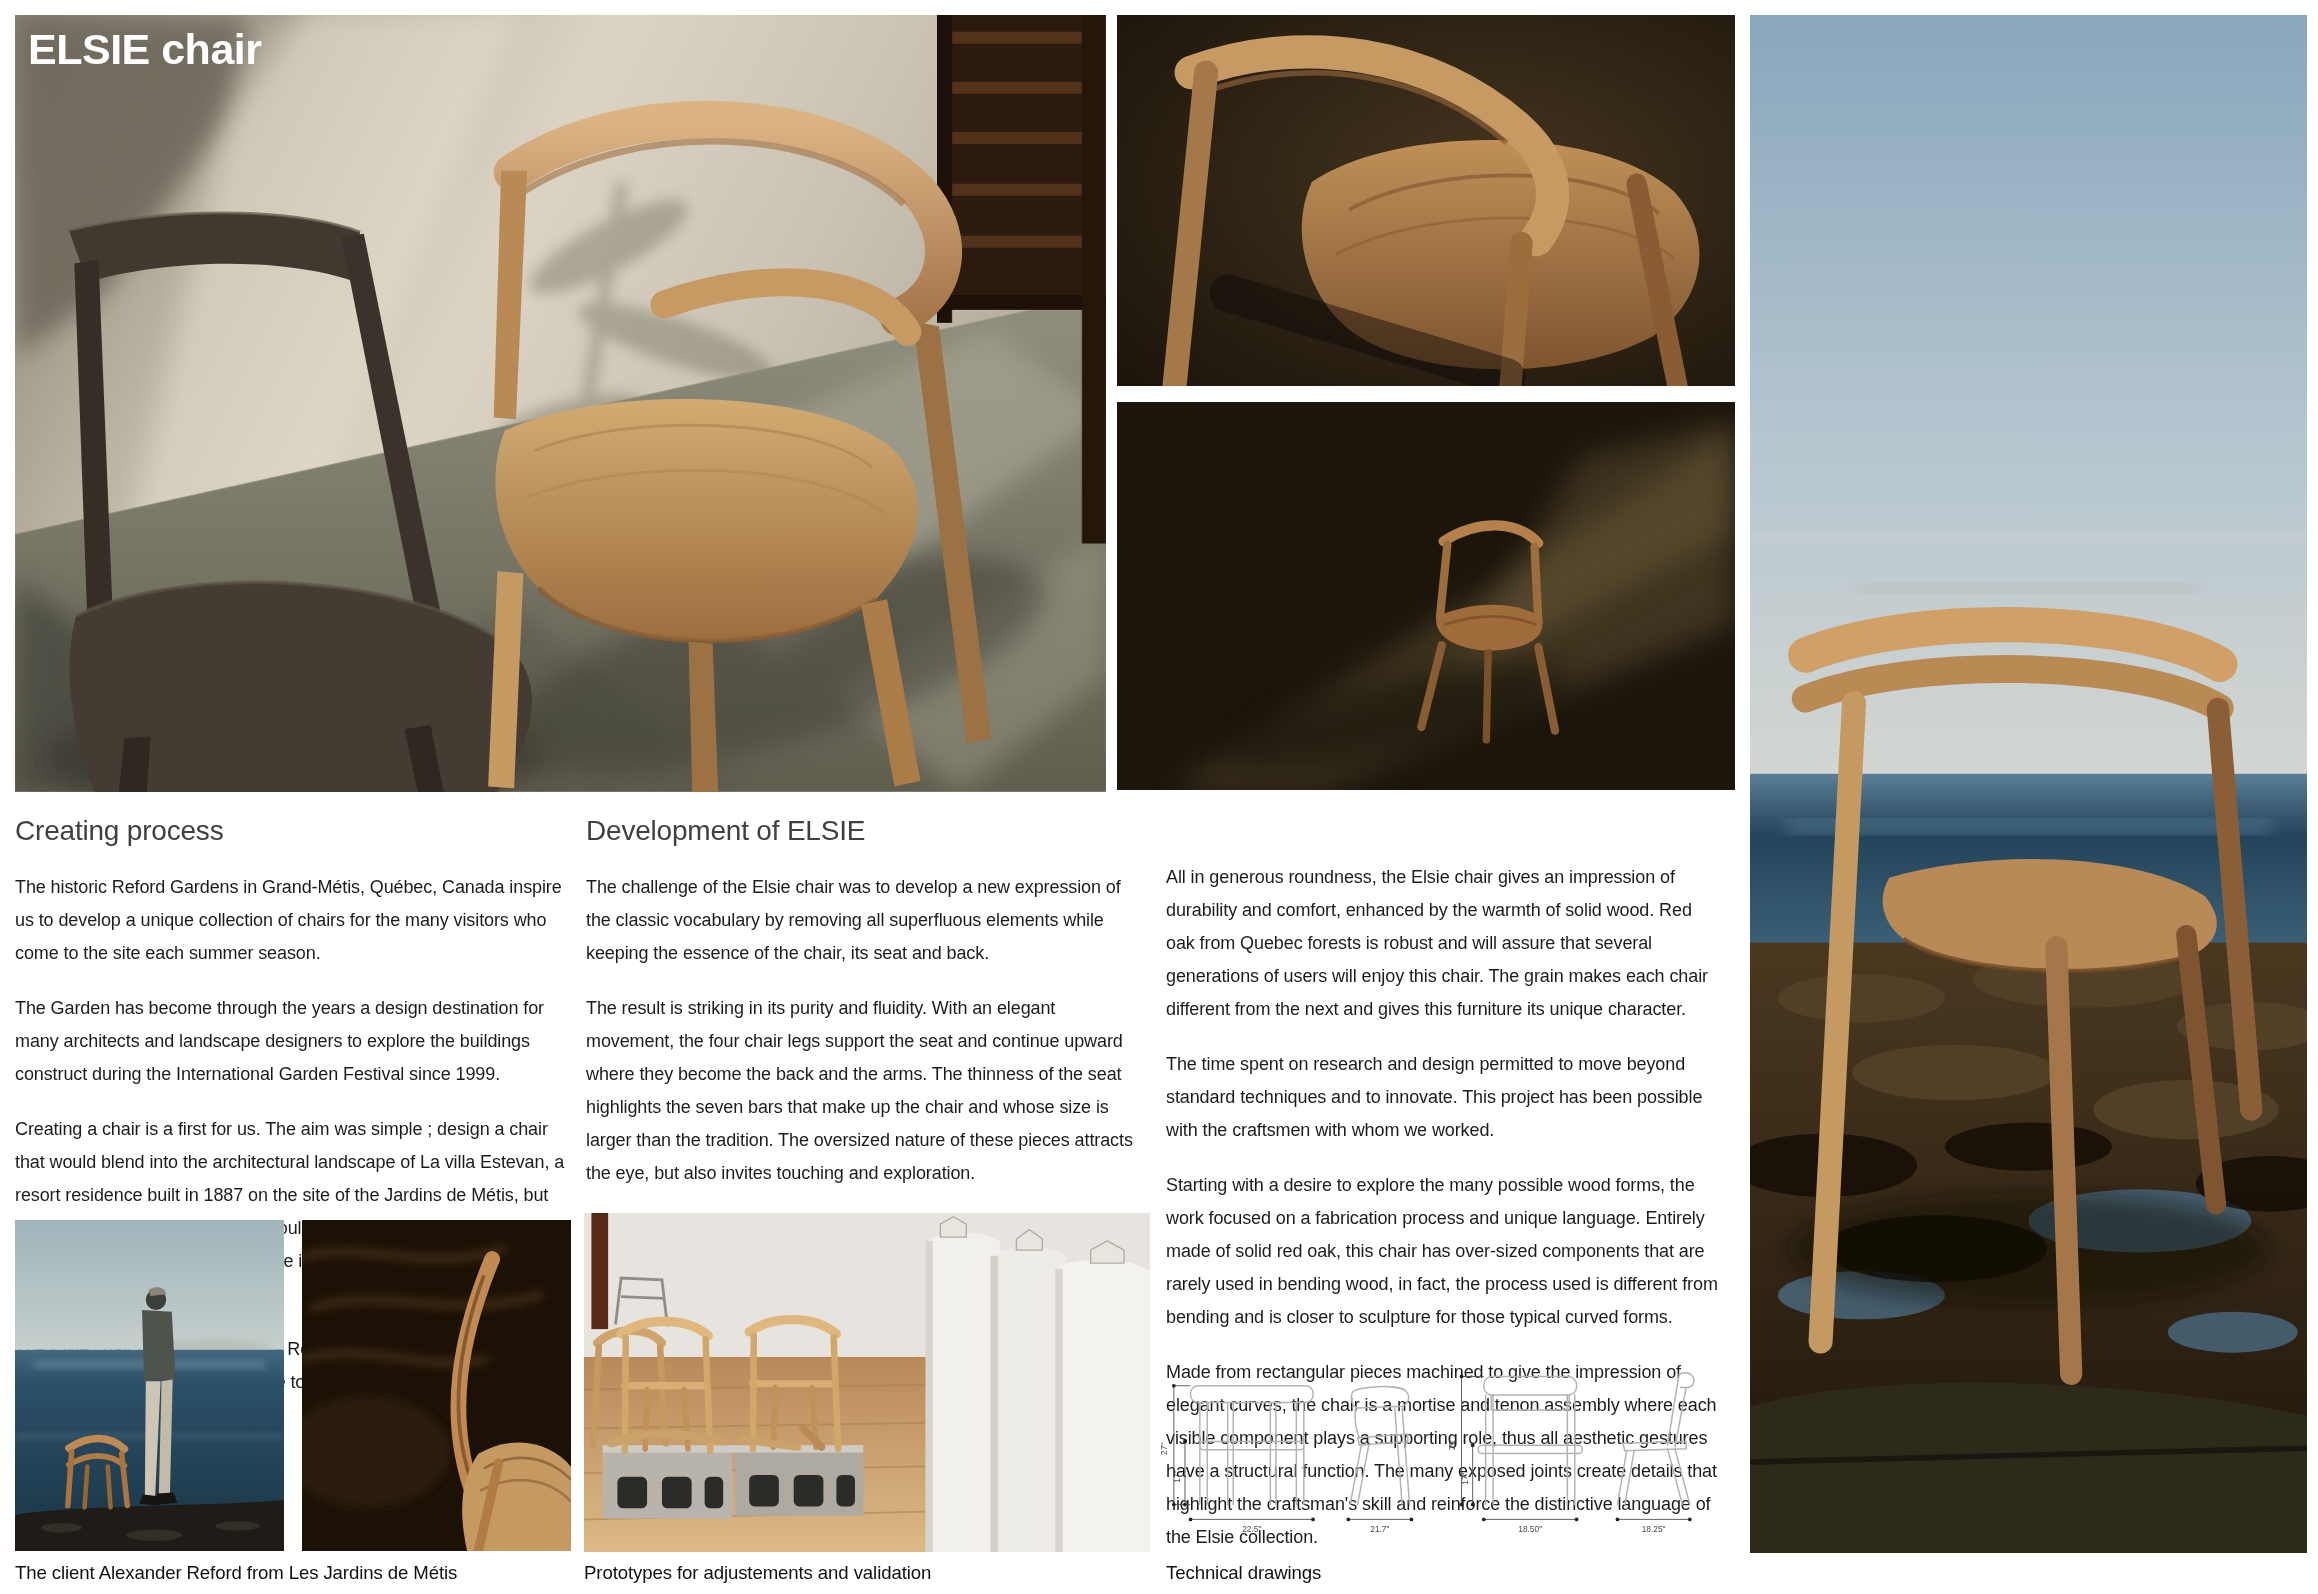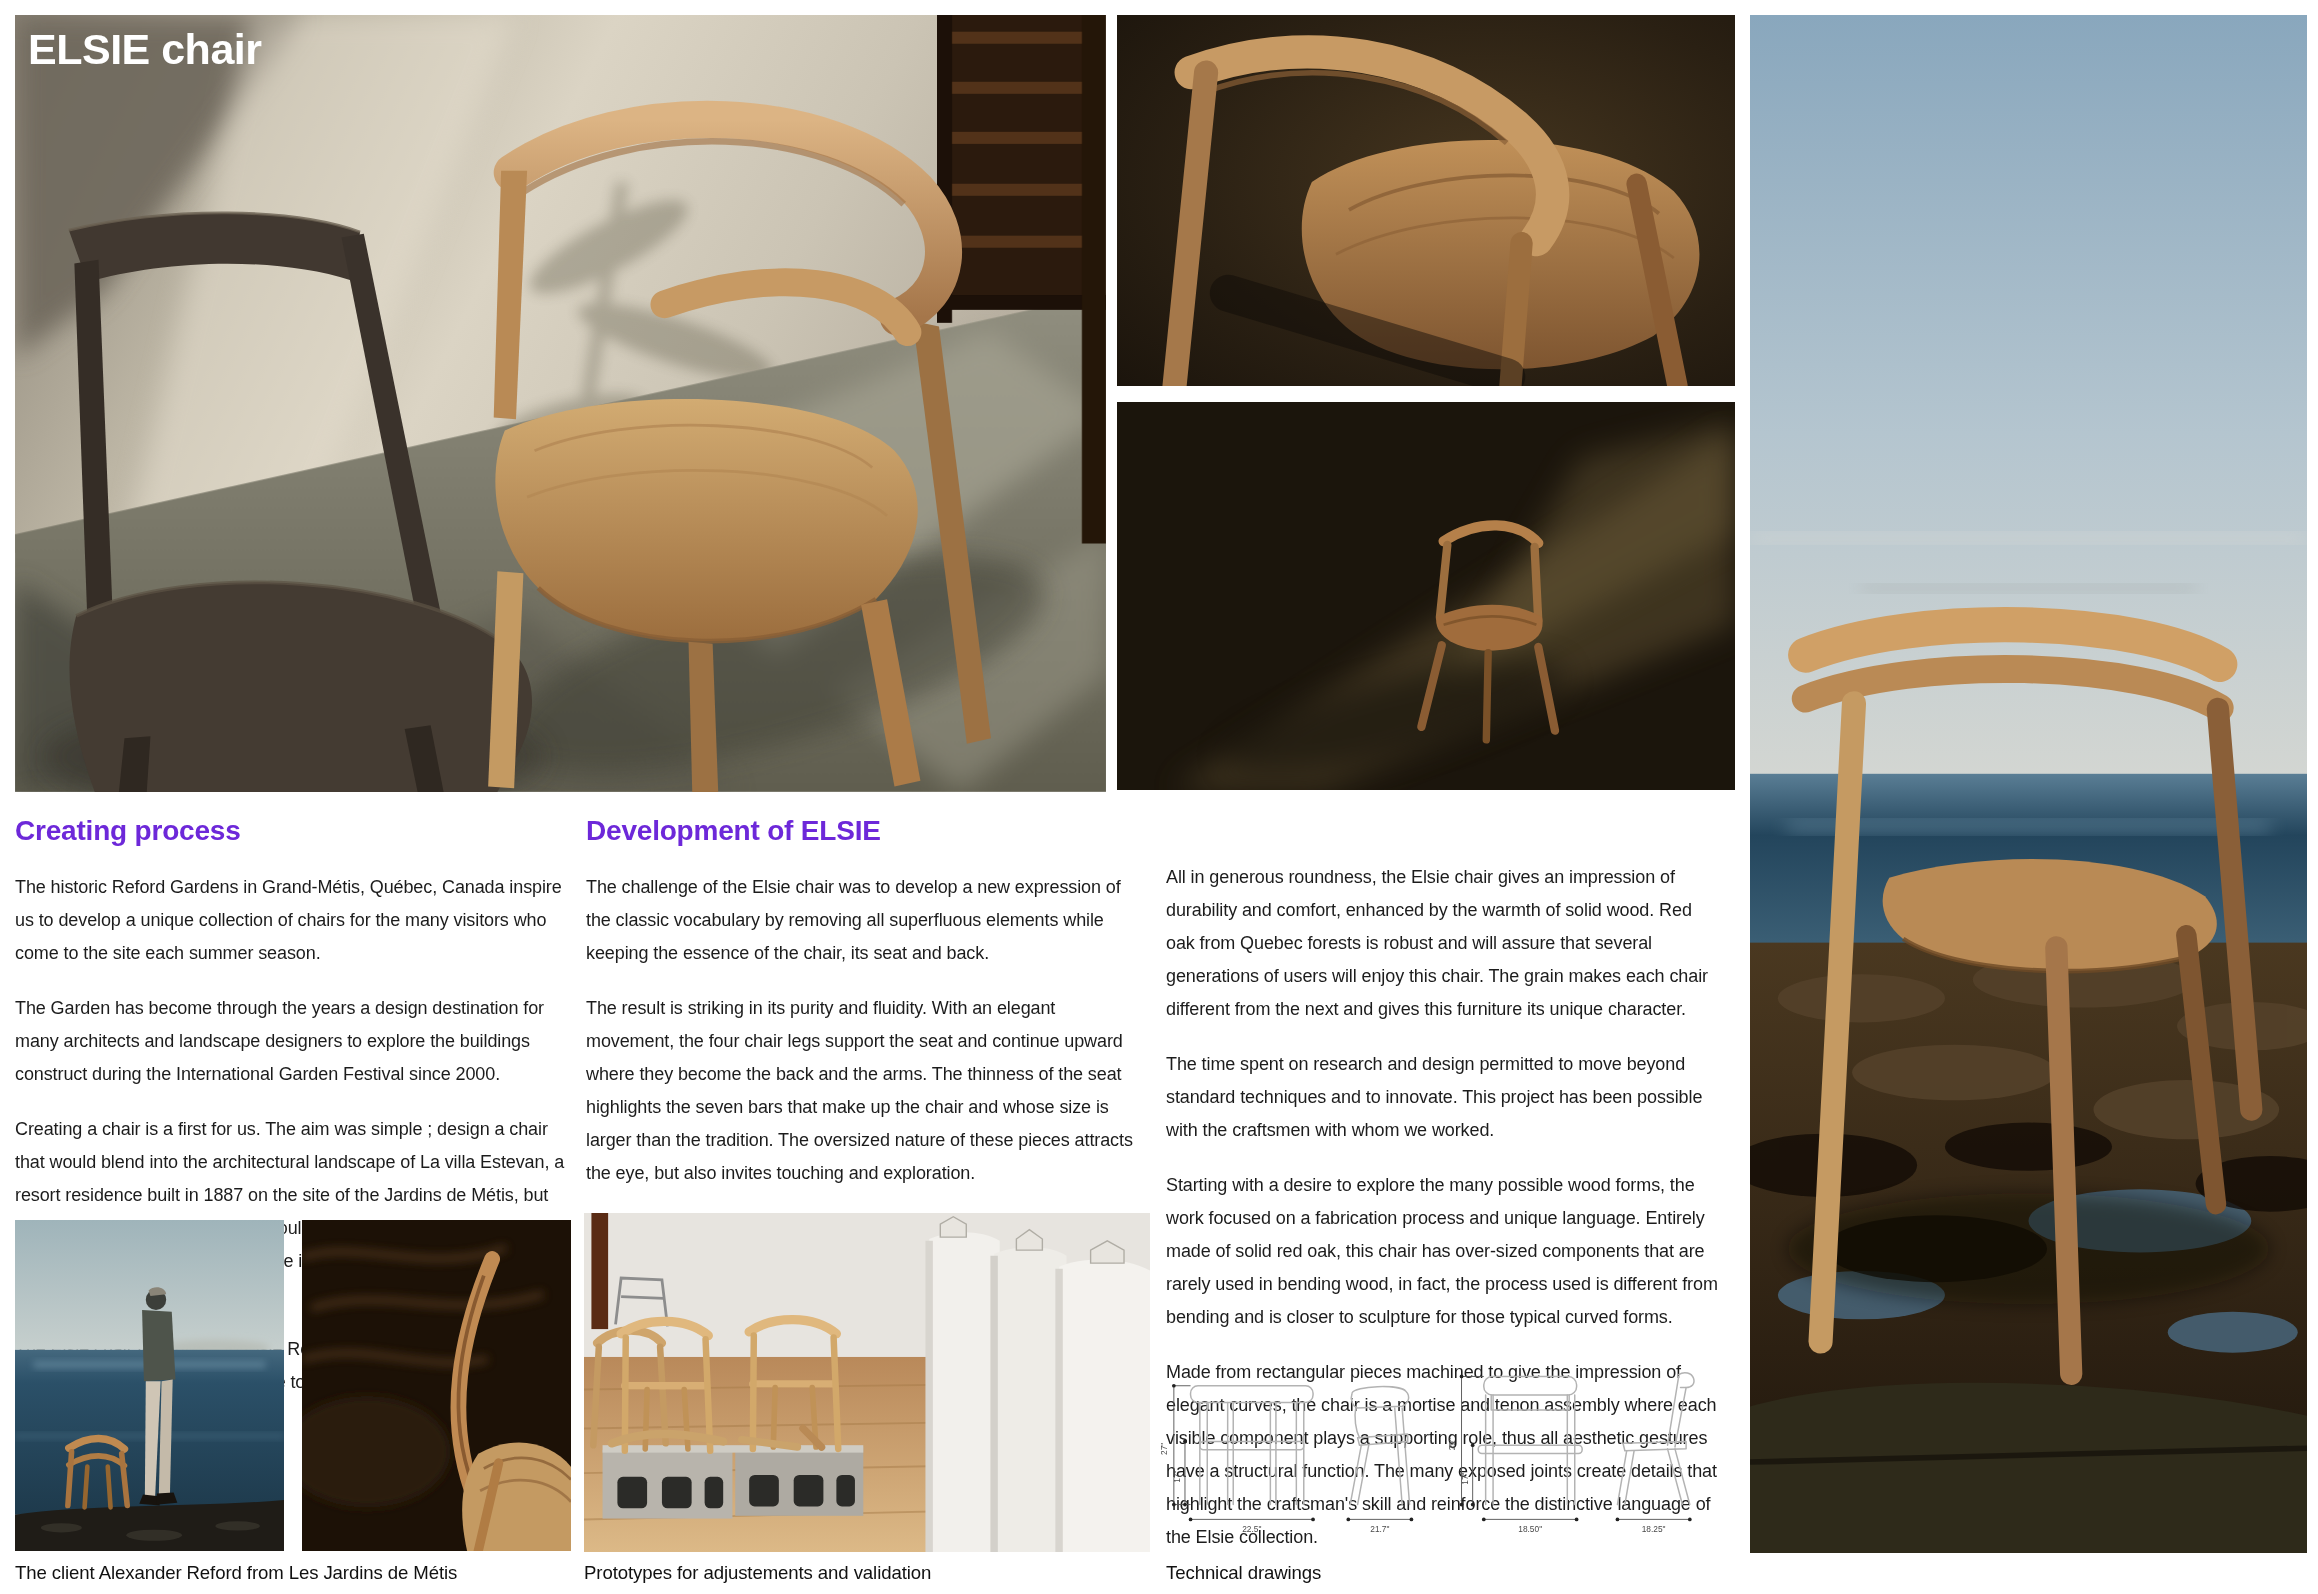--- a/index.html
+++ b/index.html
@@ -3,21 +3,21 @@
 <meta charset="utf-8">
 <style>
   html,body{margin:0;padding:0;background:#ffffff;}
   .page{position:relative;width:2319px;height:1594px;background:#ffffff;
         font-family:"Liberation Sans", sans-serif;color:#1c1c1c;overflow:hidden;margin-top:6px;}
   .ph{position:absolute;overflow:hidden;}
   .ph svg{display:block;width:100%;height:100%;}
   .hero-title{position:absolute;left:28px;top:18.6px;color:#ffffff;
         font-size:43px;font-weight:700;letter-spacing:-0.5px;}
   .col{position:absolute;width:557px;}
-  .col h2{margin:0 0 24px 0;font-size:28px;font-weight:700;letter-spacing:-0.2px;color:#6d28d9;}
+  .col h2{margin:0 0 24px 0;font-size:28px;font-weight:400;letter-spacing:-0.2px;color:#404040;}
   .col p{margin:0 0 22px 0;font-size:18px;line-height:33px;letter-spacing:-0.1px;color:#1c1c1c;}
   .caption{position:absolute;font-size:18.6px;color:#111;letter-spacing:-0.1px;}
   .tech{position:absolute;}
   .tech text{font-family:"Liberation Sans",sans-serif;font-size:9px;fill:#4a4a4a;}
   .tech .ln{stroke:#b3b3b3;stroke-width:1.6;fill:none;stroke-linejoin:round;stroke-linecap:round;}
   .tech .dim{stroke:#555;stroke-width:1;fill:none;}
   .tech .dot{fill:#222;}
 </style>
 </head>
 <body>
@@ -221,21 +221,21 @@
         <path d="M330,1005 L346,1465" stroke="#a5764a" stroke-width="24" stroke-linecap="round"></path>
         <path d="M470,992 L502,1282" stroke="#7e5530" stroke-width="22" stroke-linecap="round"></path>
         <path d="M504,748 L540,1180" stroke="#8a5f38" stroke-width="24" stroke-linecap="round"></path>
       </g>
     </svg>
   </figure>
 
   <section class="col" style="left:15px;top:809px">
     <h2>Creating process</h2>
     <p>The historic Reford Gardens in Grand-Métis, Québec, Canada inspire us to develop a unique collection of chairs for the many visitors who come to the site each summer season.</p>
-    <p>The Garden has become through the years a design destination for many architects and landscape designers to explore the buildings construct during the International Garden Festival since 2000.</p>
+    <p>The Garden has become through the years a design destination for many architects and landscape designers to explore the buildings construct during the International Garden Festival since 1999.</p>
     <p>Creating a chair is a first for us. The aim was simple ; design a chair that would blend into the architectural landscape of La villa Estevan, a resort residence built in 1887 on the site of the Jardins de Métis, but also have a unique identity that would enhance our current architectural creations. We became inspired by the classic bentwood chairs of the 19th century.</p>
     <p>The Elsie chair is a tribute to Elsie Reford, the creator of the Gardens. It is the testimony of a deep desire to do better with our material and human resources.</p>
   </section>
 
   <section class="col" style="left:586px;top:809px">
     <h2>Development of ELSIE</h2>
     <p>The challenge of the Elsie chair was to develop a new expression of the classic vocabulary by removing all superfluous elements while keeping the essence of the chair, its seat and back.</p>
     <p>The result is striking in its purity and fluidity. With an elegant movement, the four chair legs support the seat and continue upward where they become the back and the arms. The thinness of the seat highlights the seven bars that make up the chair and whose size is larger than the tradition. The oversized nature of these pieces attracts the eye, but also invites touching and exploration.</p>
   </section>
 

